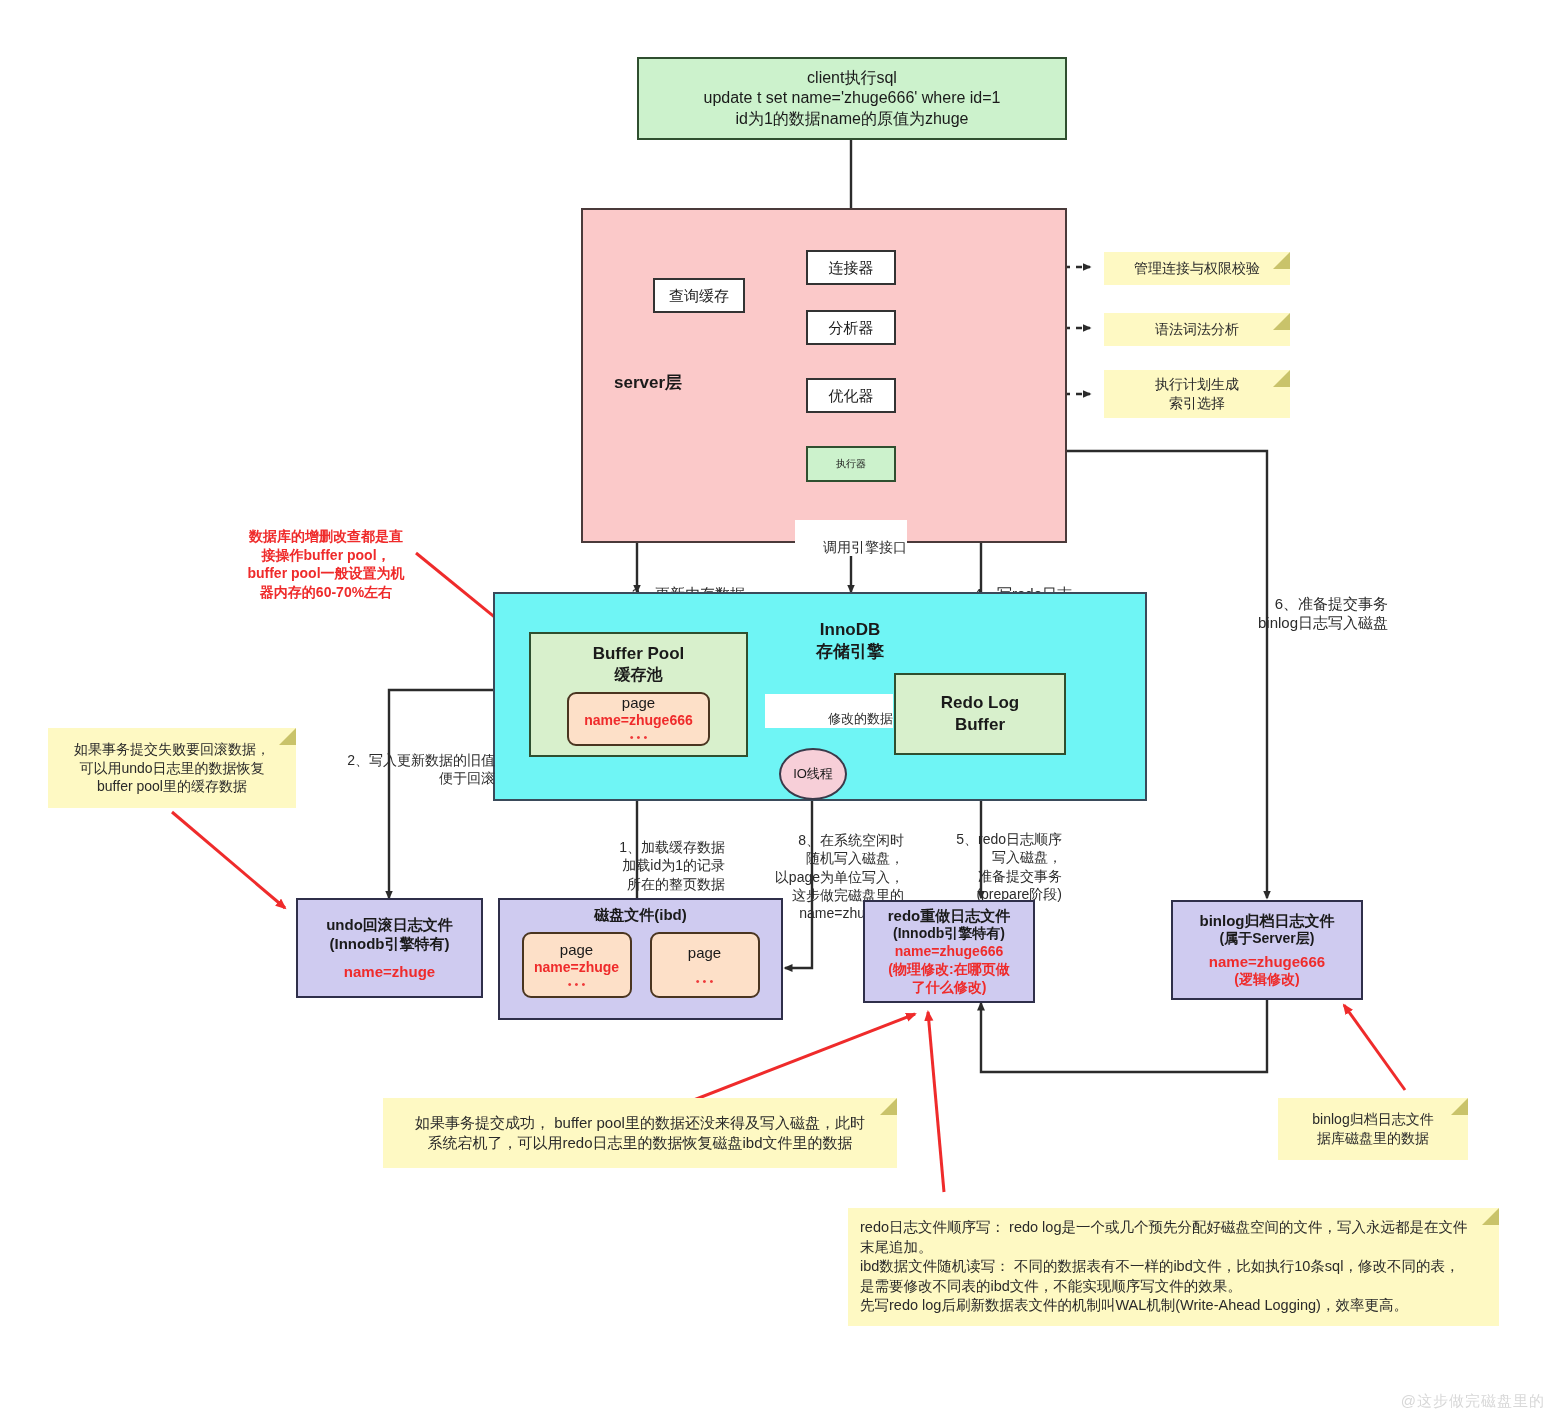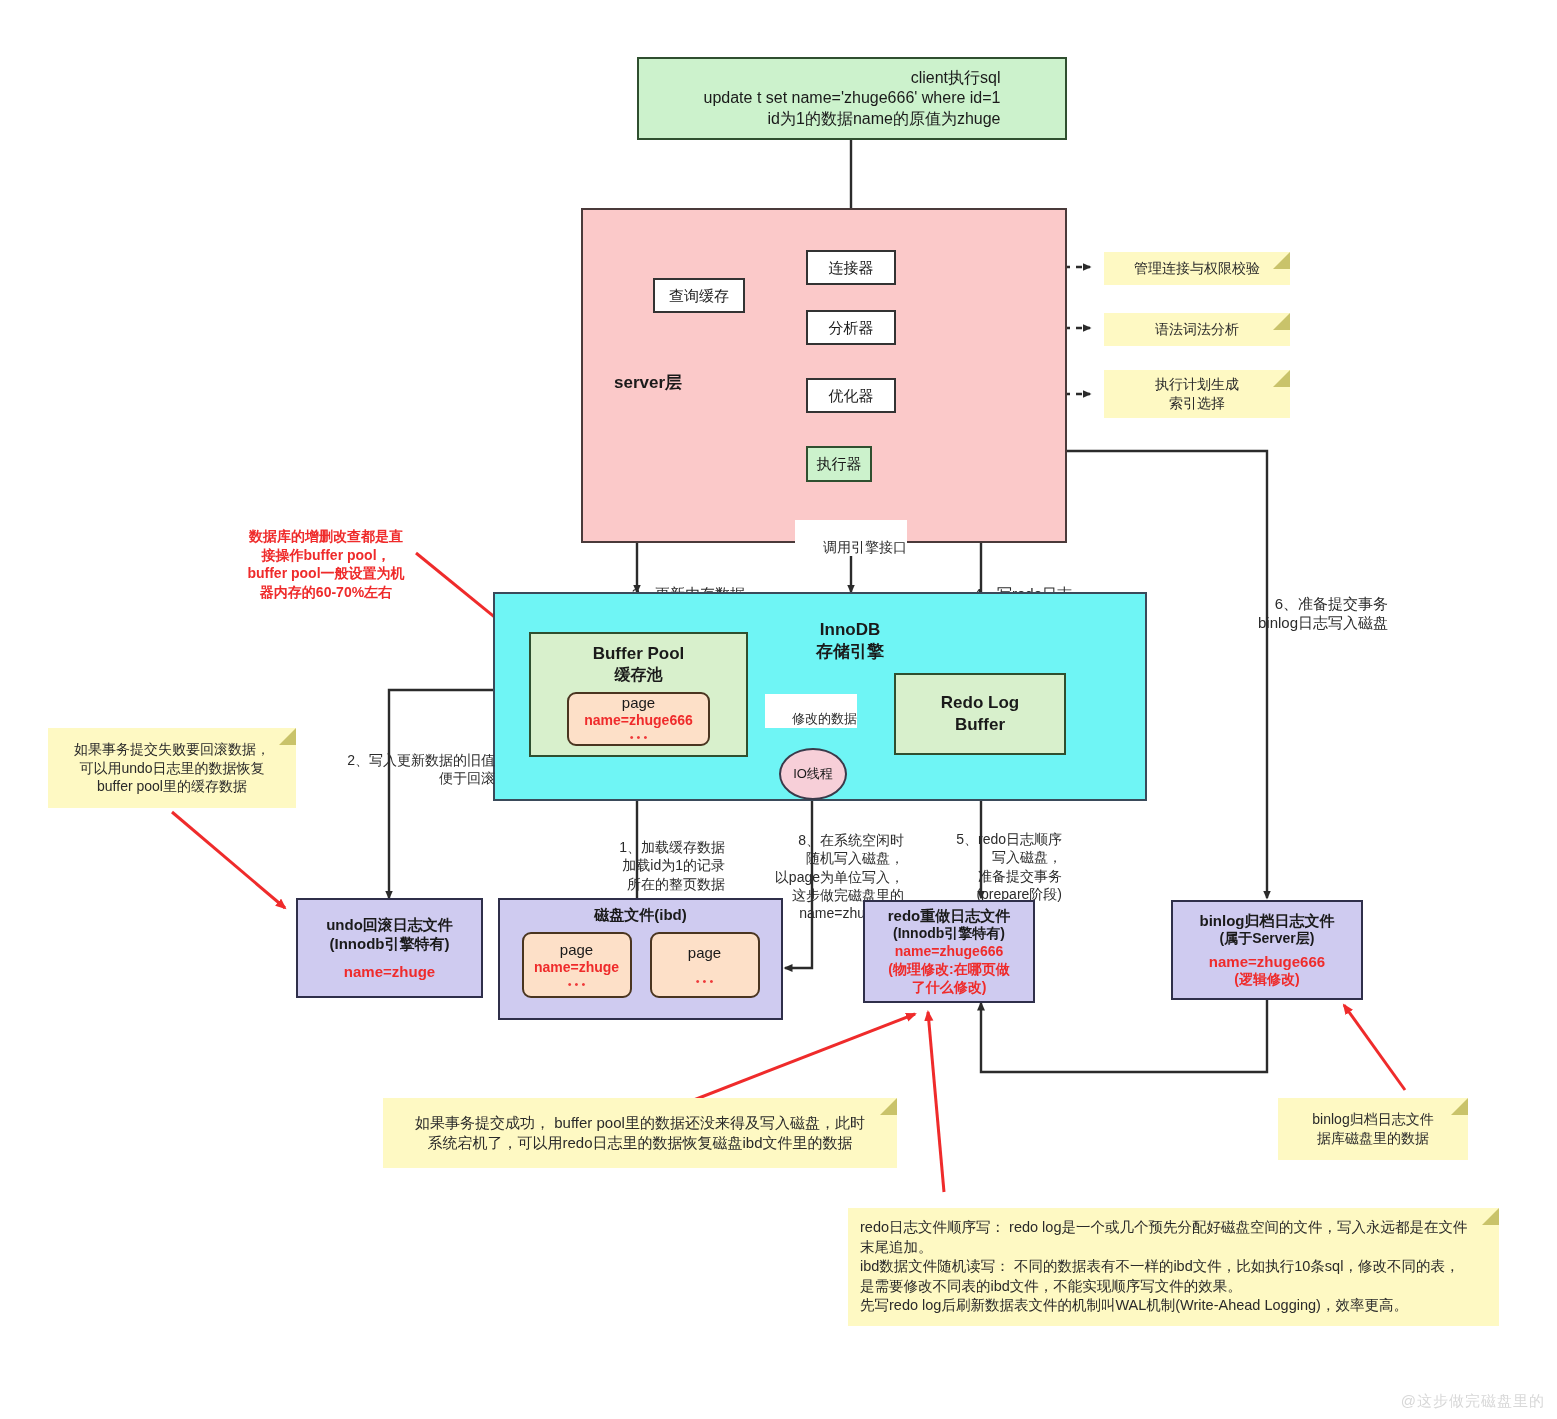--- a/index.html
+++ b/index.html
@@ -109,21 +109,21 @@
     <g stroke="#ef2b2b" stroke-width="3" fill="none">
       <path d="M416,553 L524,641" marker-end="url(#ahr)"></path>
       <path d="M172,812 L285,908" marker-end="url(#ahr)"></path>
       <path d="M668,1110 L915,1014" marker-end="url(#ahr)"></path>
       <path d="M944,1192 L928,1012" marker-end="url(#ahr)"></path>
       <path d="M1405,1090 L1344,1005" marker-end="url(#ahr)"></path>
     </g>
   </svg>
 
   <div class="box green" style="left:637px;top:57px;width:430px;height:83px;font-size:16px;">
-    <span style="white-space:pre-line;text-align:right;">client执行sql
+    <span style="white-space:pre-line;">client执行sql
 update t set name='zhuge666' where id=1
 id为1的数据name的原值为zhuge</span>
   </div>
 
   <div class="box pinkzone" style="left:581px;top:208px;width:486px;height:335px;"></div>
   <div class="zone-title" style="left:588px;top:372px;width:120px;font-size:17px;">
     <span>server层</span>
   </div>
 
   <div class="box white" style="left:806px;top:250px;width:90px;height:35px;font-size:15px;">
@@ -131,21 +131,21 @@
   </div>
   <div class="box white" style="left:653px;top:278px;width:92px;height:35px;font-size:15px;">
     <span>查询缓存</span>
   </div>
   <div class="box white" style="left:806px;top:310px;width:90px;height:35px;font-size:15px;">
     <span>分析器</span>
   </div>
   <div class="box white" style="left:806px;top:378px;width:90px;height:35px;font-size:15px;">
     <span>优化器</span>
   </div>
-  <div class="box green" style="left:806px;top:446px;width:66px;height:36px;font-size:15px;">
+  <div class="box green" style="left:806px;top:446px;width:90px;height:36px;font-size:10px;">
     <span>执行器</span>
   </div>
   <div class="lbl" style="left:795px;top:520px;width:112px;font-size:14px;">
     <span>调用引擎接口</span>
   </div>
 
   <div class="note" style="left:1104px;top:252px;width:186px;height:33px;font-size:14px;">
     <span style="white-space:pre-line;">管理连接与权限校验</span>
   </div>
   <div class="note" style="left:1104px;top:313px;width:186px;height:33px;font-size:14px;">
@@ -176,21 +176,21 @@
   <div class="box lightgreen" style="left:529px;top:632px;width:219px;height:125px;">
     <div class="t-title" style="font-size:17px;">Buffer Pool</div>
     <div class="t-title" style="font-size:16px;margin-bottom:6px;">缓存池</div>
     <div class="box peach" style="position:relative;left:0;top:0;width:143px;height:54px;border-width:2px;">
       <span style="font-size:15px;">page</span>
       <span class="red" style="font-size:14px;">name=zhuge666</span>
       <span class="redthin" style="font-size:11px;">• • •</span>
     </div>
   </div>
 
-  <div class="lbl" style="left:765px;top:694px;width:92px;font-size:13px;">
+  <div class="lbl" style="left:765px;top:694px;width:80px;font-size:13px;padding-left:48px;">
     <span>修改的数据</span>
   </div>
 
   <div class="box pinkel" style="left:779px;top:748px;width:68px;height:52px;border-radius:50%;font-size:13px;">
     <span>IO线程</span>
   </div>
 
   <div class="box lightgreen" style="left:894px;top:673px;width:172px;height:82px;font-size:17px;font-weight:bold;">
     <span style="white-space:pre-line;">Redo Log
 Buffer</span>

